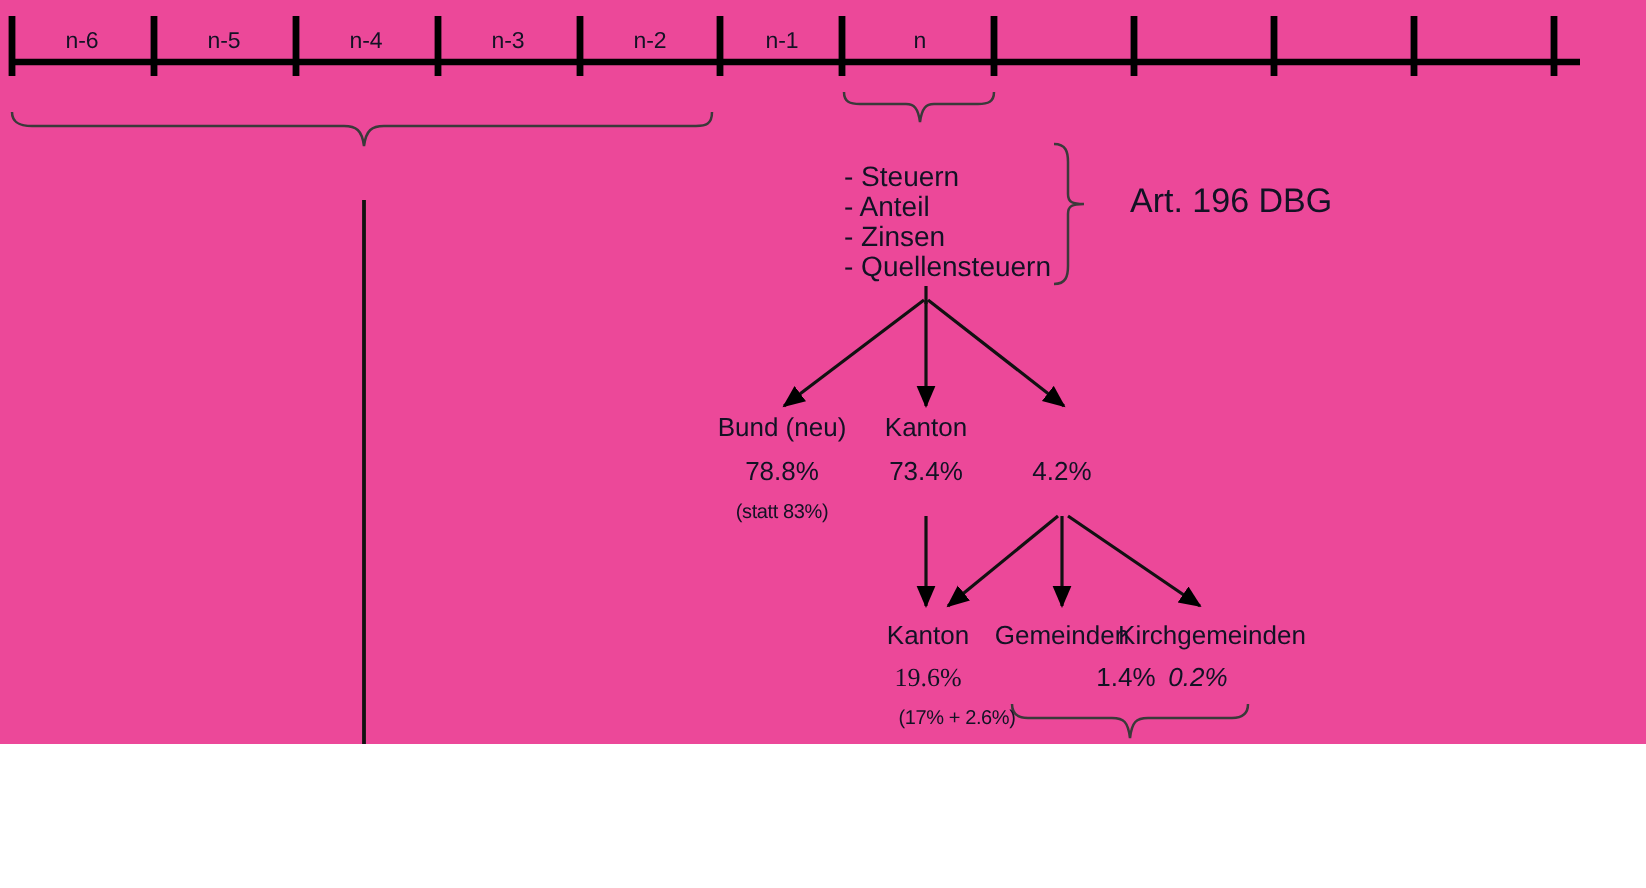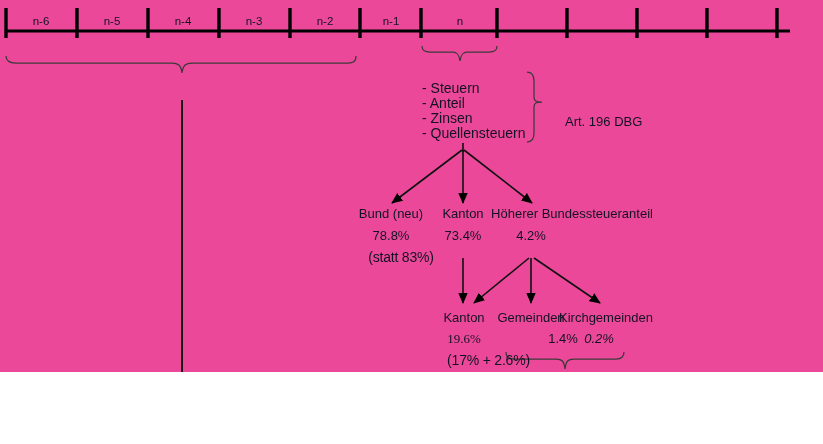--- a/index.html
+++ b/index.html
@@ -39,31 +39,29 @@
   .tick-label {
     font-size: 11.5px;
   }
   .node-name {
     font-size: 13px;
   }
   .node-pct {
     font-size: 13px;
   }
   .node-sub {
-    font-size: 14px;
+    font-size: 10px;
     letter-spacing: -0.2px;
-    margin-left: 10px;
   }
   .note-line {
     font-size: 12.5px;
     line-height: 16px;
   }
   .art-label {
-    font-size: 13px;
-    margin-top: 21px;
+    font-size: 17px;
   }
   .item-line {
     font-size: 14px;
     line-height: 15.5px;
   }
 </style>
 </head>
 <body>
 
 <div id="canvas">
@@ -151,21 +149,20 @@
 
   <div class="lbl art-label" style="left:565px; top:94px;">Art. 196 DBG</div>
 
   <div class="lbl node-name center" style="left:391px; top:207px;">Bund (neu)</div>
   <div class="lbl node-pct center" style="left:391px; top:229px;">78.8%</div>
   <div class="lbl node-sub center" style="left:391px; top:250px;">(statt 83%)</div>
 
   <div class="lbl node-name center" style="left:463px; top:207px;">Kanton</div>
   <div class="lbl node-pct center" style="left:463px; top:229px;">73.4%</div>
 
-  <div class="lbl node-name center" style="left:572px; top:207px;">Höherer Bundessteueranteil</div>
   <div class="lbl node-pct center" style="left:531px; top:229px;">4.2%</div>
 
   <div class="lbl node-name center" style="left:464px; top:311px;">Kanton</div>
   <div class="lbl node-pct center" style="left:464px; top:332px;font-family:Liberation Serif, serif;">19.6%</div>
   <div class="lbl node-sub center" style="left:464px; top:353px;padding-left:29px;">(17% + 2.6%)</div>
 
   <div class="lbl node-name center" style="left:531px; top:311px;">Gemeinden</div>
   <div class="lbl node-pct center" style="left:531px; top:332px;margin-left:32px;">1.4%</div>
 
   <div class="lbl node-name center" style="left:606px; top:311px;">Kirchgemeinden</div>

